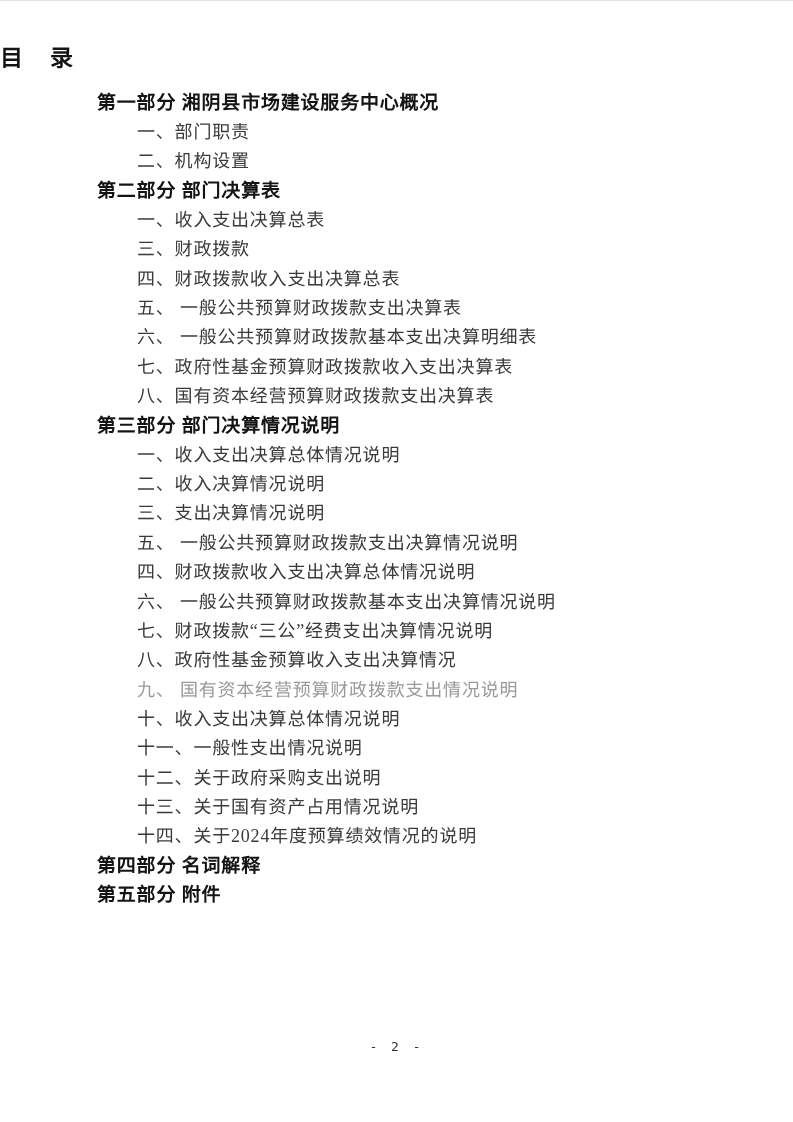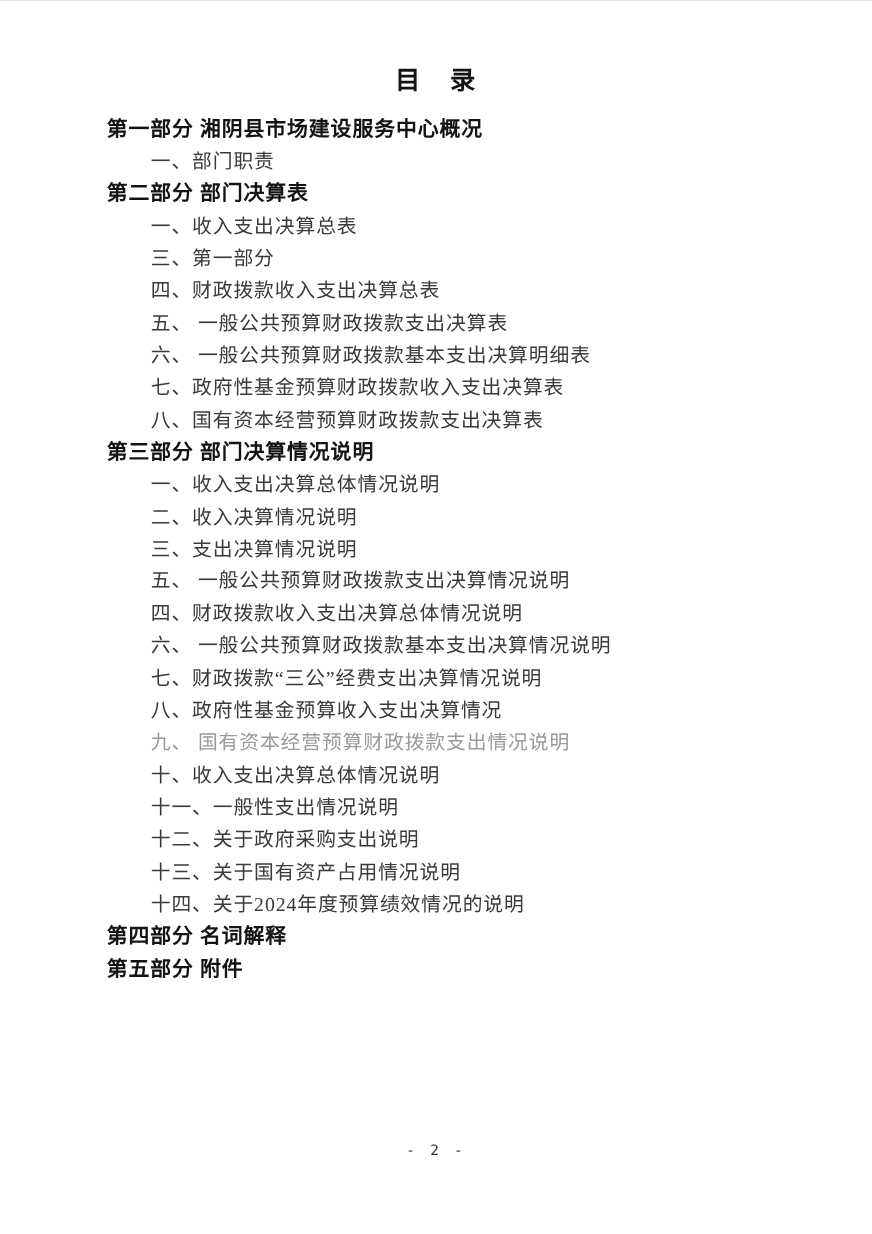--- a/index.html
+++ b/index.html
@@ -11,22 +11,21 @@
     width: 793px;
     height: 1122px;
     position: relative;
     font-family: "Liberation Serif", "DejaVu Serif", serif;
     color: var(--text-color, #3a3a3a);
     border-top: 1px solid #e2e2e2;
     overflow: hidden;
     box-sizing: border-box;
   }
   .doc-title {
-    margin: 53px 0 13px 0;
-    text-align: center;
+    margin: 38px 0 13px 0;
     font-size: 23px;
     font-weight: 700;
     letter-spacing: 2px;
     color: var(--heading-color, #141414);
   }
   .toc {
     padding-left: 97px;
     padding-right: 40px;
   }
   .section-heading {
@@ -69,30 +68,31 @@
 <body style="background: rgb(255, 255, 255);">
 
 <h1 class="doc-title">目　录</h1>
 
 <div class="toc" id="toc">
   <div class="toc-section">
     <div class="section-heading">第一部分 湘阴县市场建设服务中心概况</div>
     <div class="section-items">
   <div class="toc-item">一、部门职责</div>
 
+  <div class="toc-item">二、机构设置</div>
 </div>
   </div>
 
   <div class="toc-section">
     <div class="section-heading">第二部分 部门决算表</div>
     <div class="section-items">
   <div class="toc-item">一、收入支出决算总表</div>
 
 
-  <div class="toc-item">三、第一部分</div>
+  <div class="toc-item">三、财政拨款</div>
 
   <div class="toc-item">四、财政拨款收入支出决算总表</div>
 
   <div class="toc-item">五、 一般公共预算财政拨款支出决算表</div>
 
   <div class="toc-item">六、 一般公共预算财政拨款基本支出决算明细表</div>
 
   <div class="toc-item">七、政府性基金预算财政拨款收入支出决算表</div>
 
   <div class="toc-item">八、国有资本经营预算财政拨款支出决算表</div>

